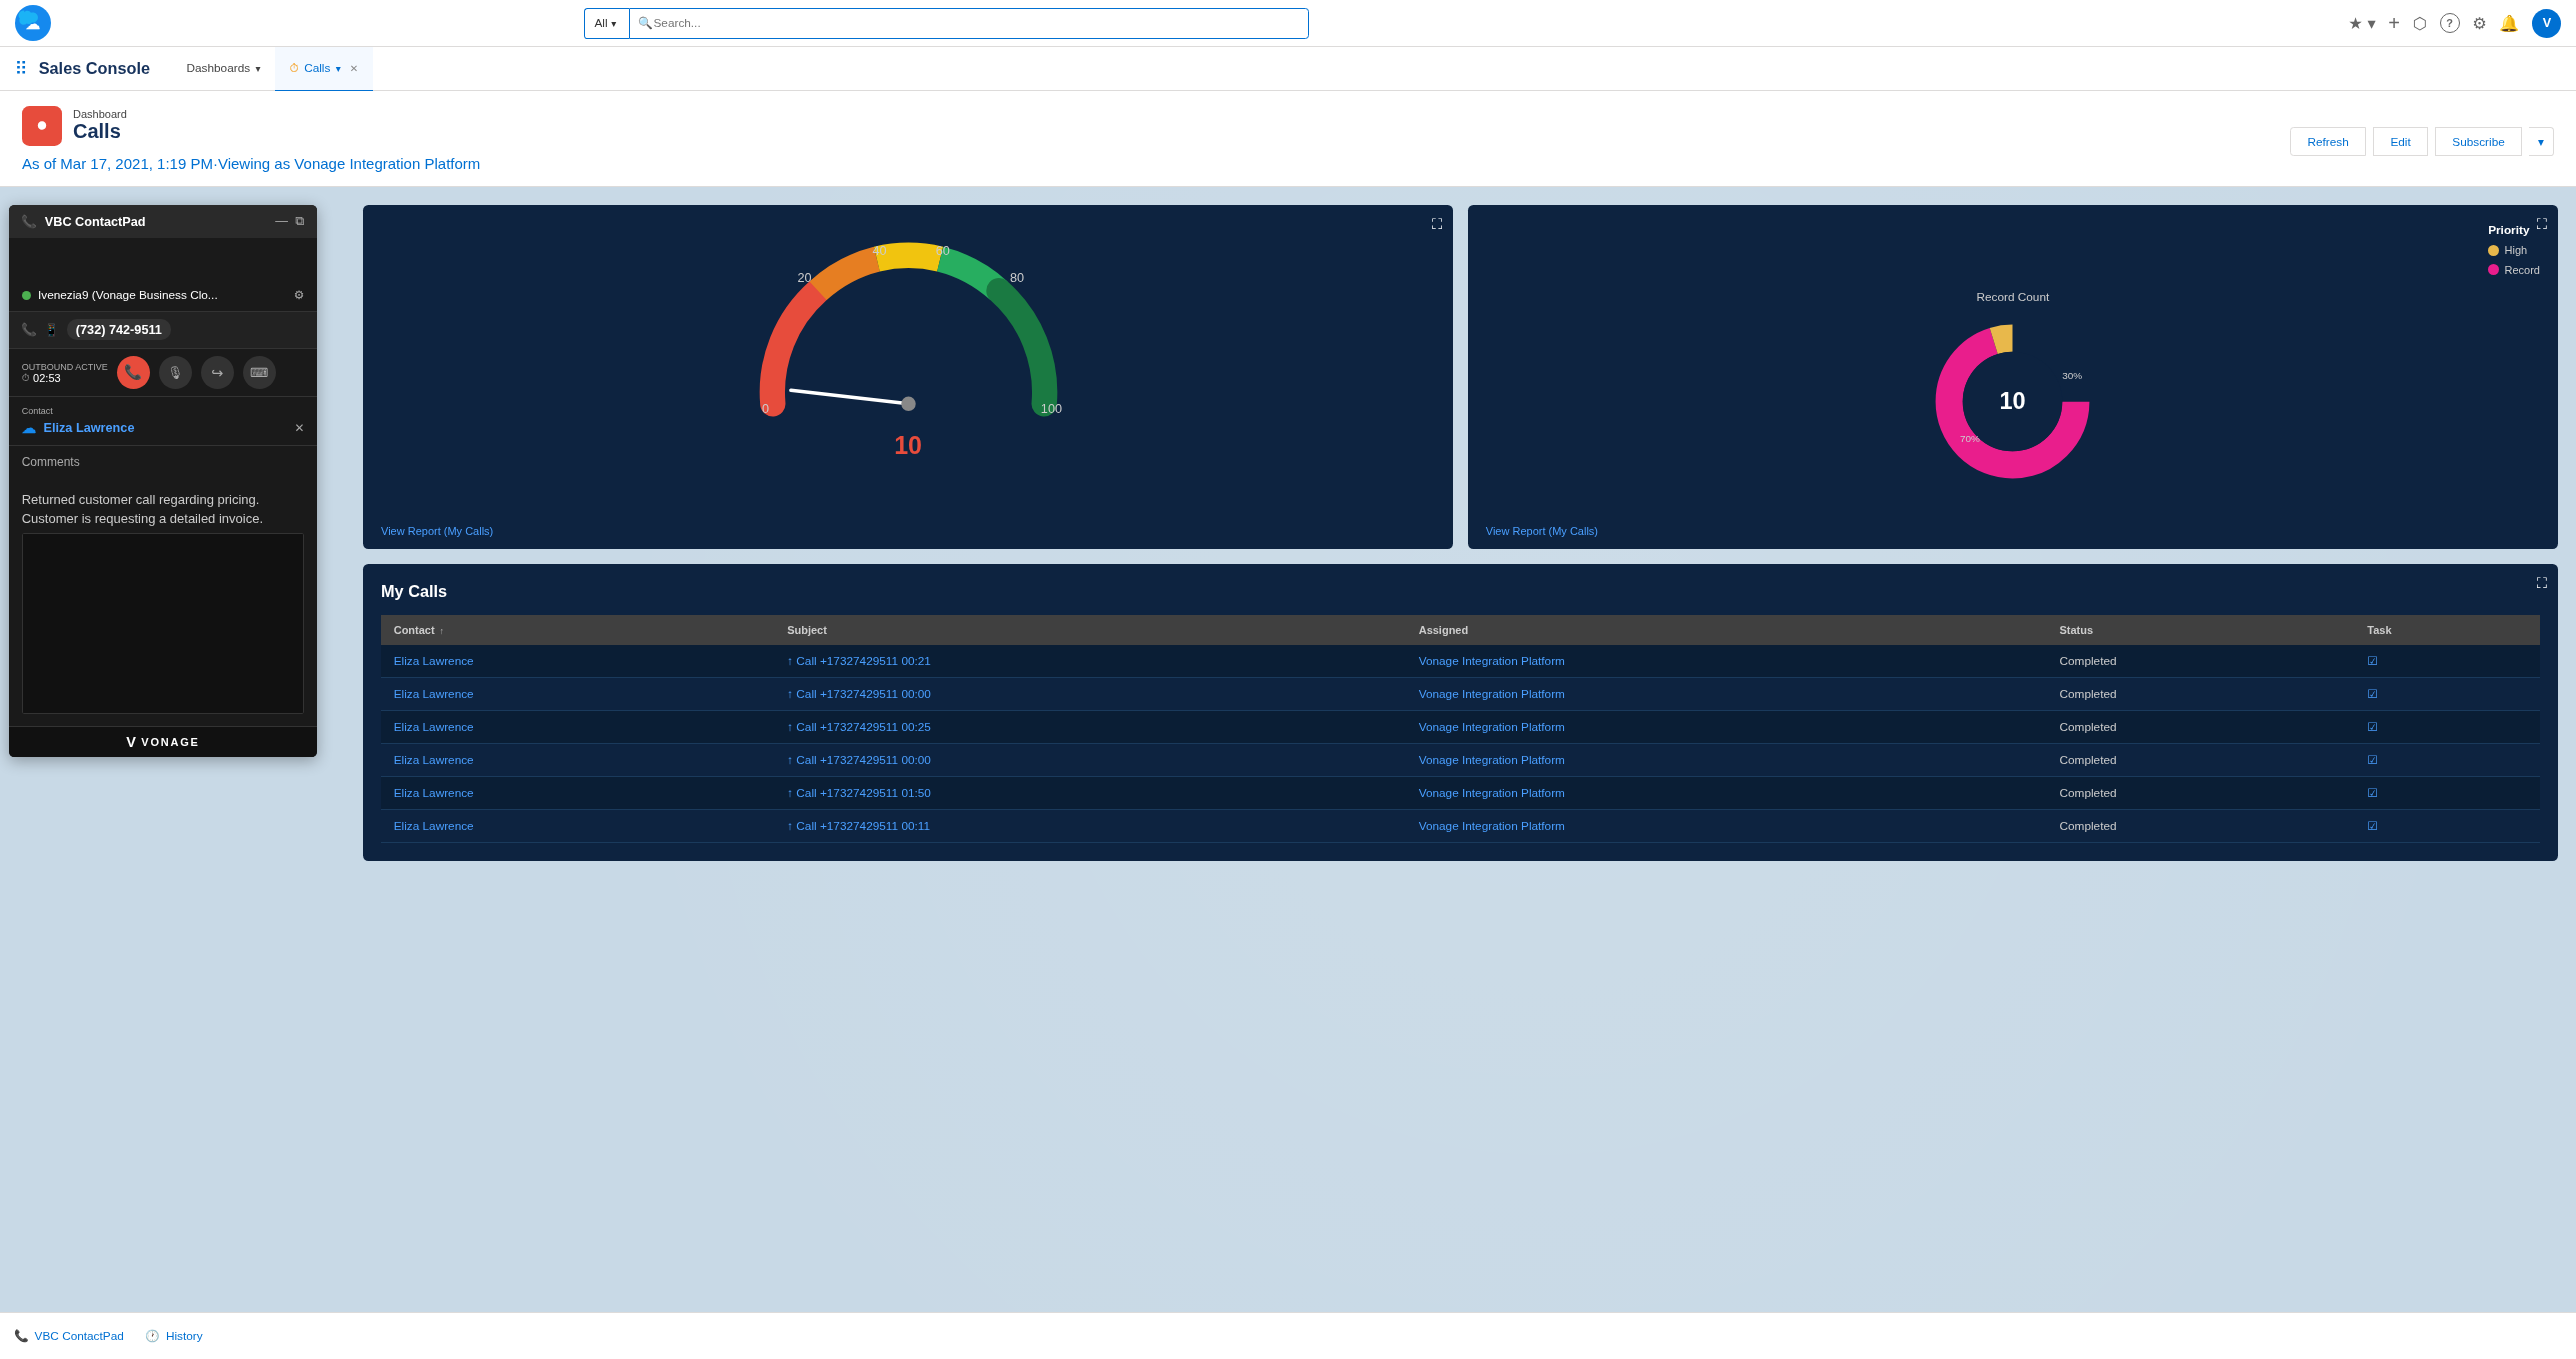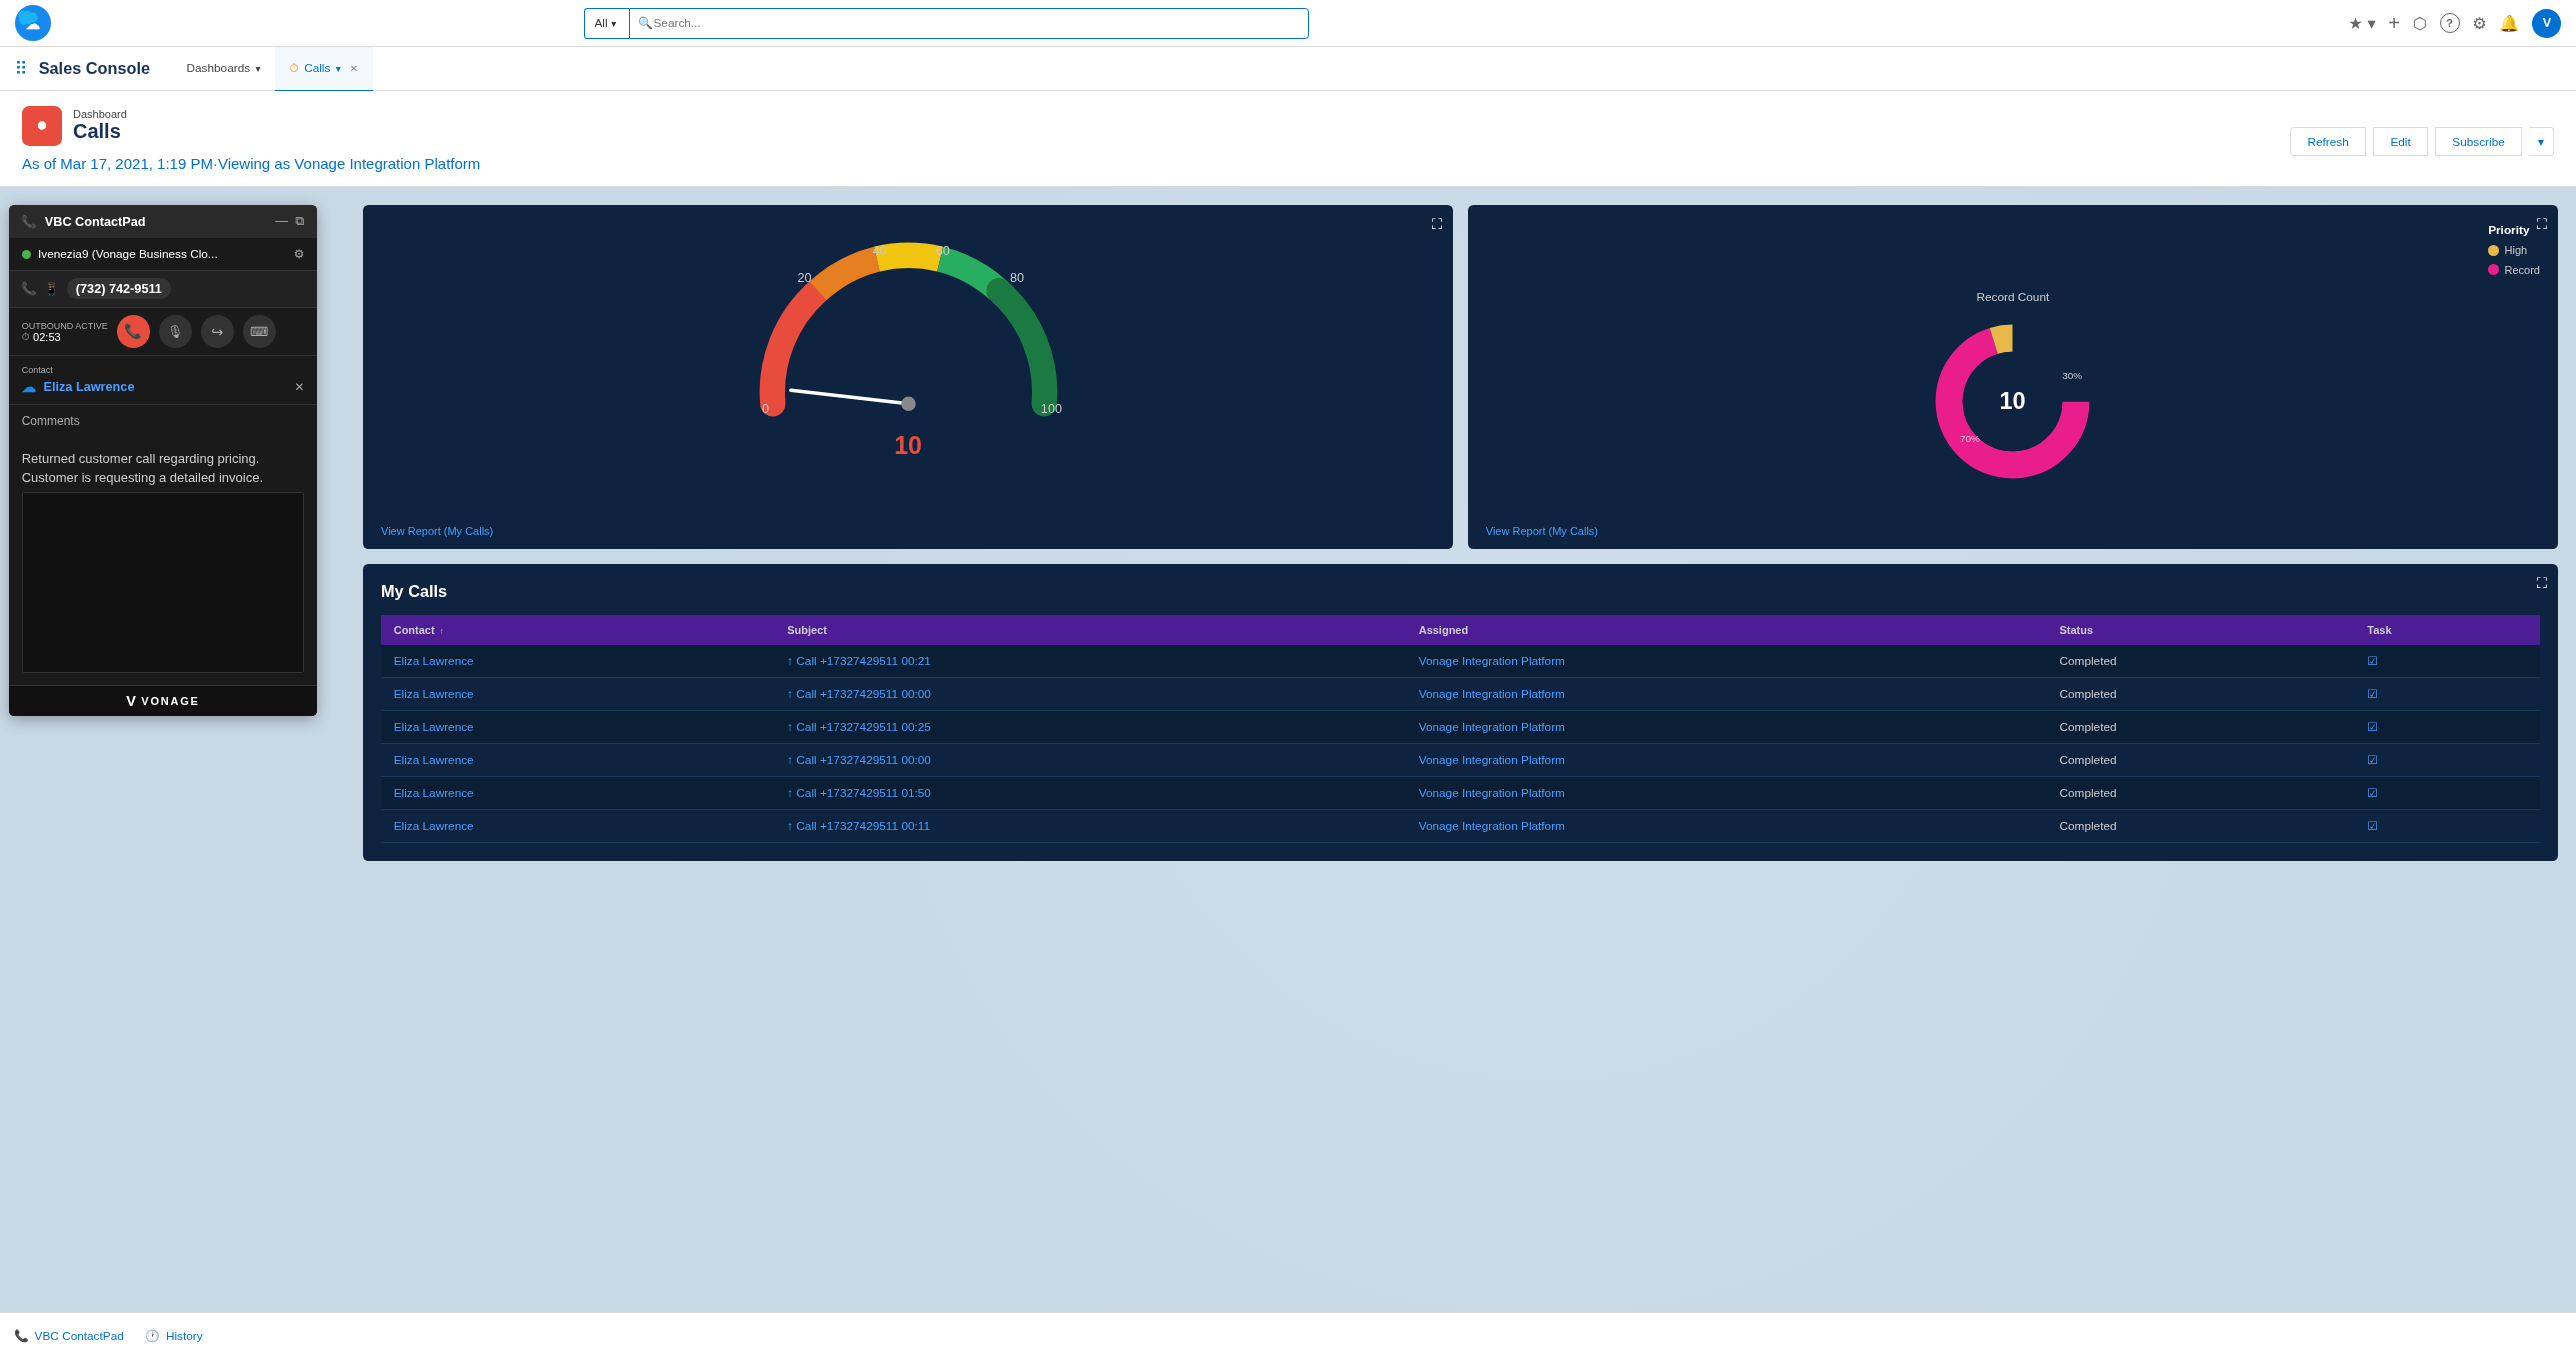--- a/index.html
+++ b/index.html
@@ -155,20 +155,21 @@
     .sidebar-header-actions { display: flex; gap: 7.3px; }
     .sidebar-header-actions span { color: #aaa; cursor: pointer; font-size: 12.7px; }
 
     .contact-section {
       background: #1a1a1a;
       padding: 9px 12.7px;
       display: flex;
       align-items: center;
       justify-content: space-between;
       border-bottom: 0.9px solid #333;
+      margin-top: 41px;
     }
     .contact-status { display: flex; align-items: center; gap: 7.3px; }
     .status-dot { width: 9px; height: 9px; border-radius: 50%; background: #4caf50; }
     .contact-name { color: #fff; font-size: 11.8px; }
     .gear-icon { color: #aaa; cursor: pointer; }
 
     .phone-row {
       background: #222;
       padding: 7.3px 12.7px;
       display: flex;
@@ -314,21 +315,21 @@
     
     .table-widget {
       background: #0d2340;
       border-radius: 5.4px;
       padding: 18px;
       position: relative;
     }
     .table-title { font-size: 16.3px; color: #fff; font-weight: 600; margin-bottom: 14.5px; }
     .calls-table { width: 100%; border-collapse: collapse; }
     .calls-table th {
-      background: #4c1d95;
+      background: #404040;
       color: #ccc;
       font-size: 11px;
       padding: 9px 12.7px;
       text-align: left;
       font-weight: 600;
     }
     .calls-table td {
       padding: 9px 12.7px;
       font-size: 11.8px;
       border-bottom: 0.9px solid #1a3a5c;

